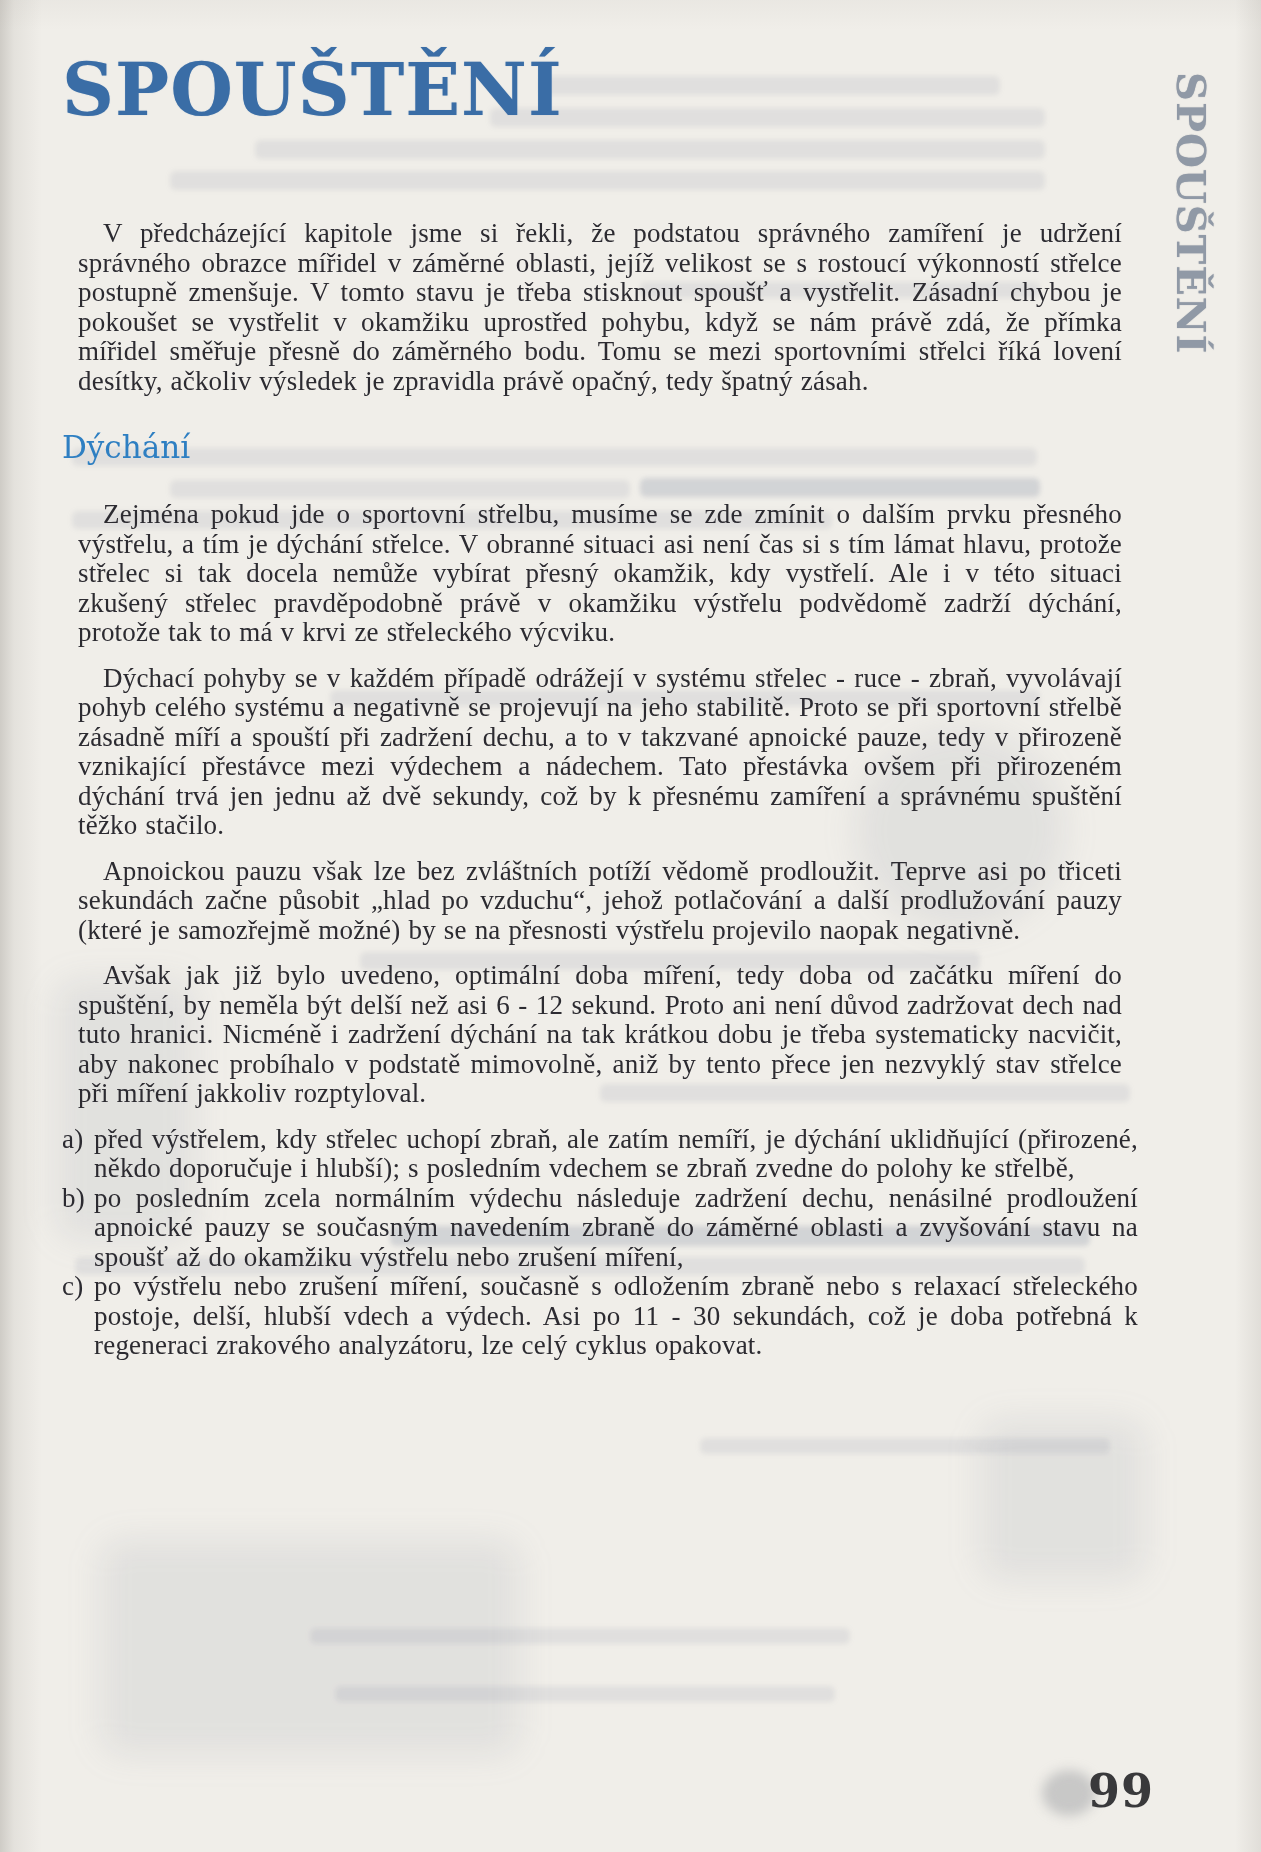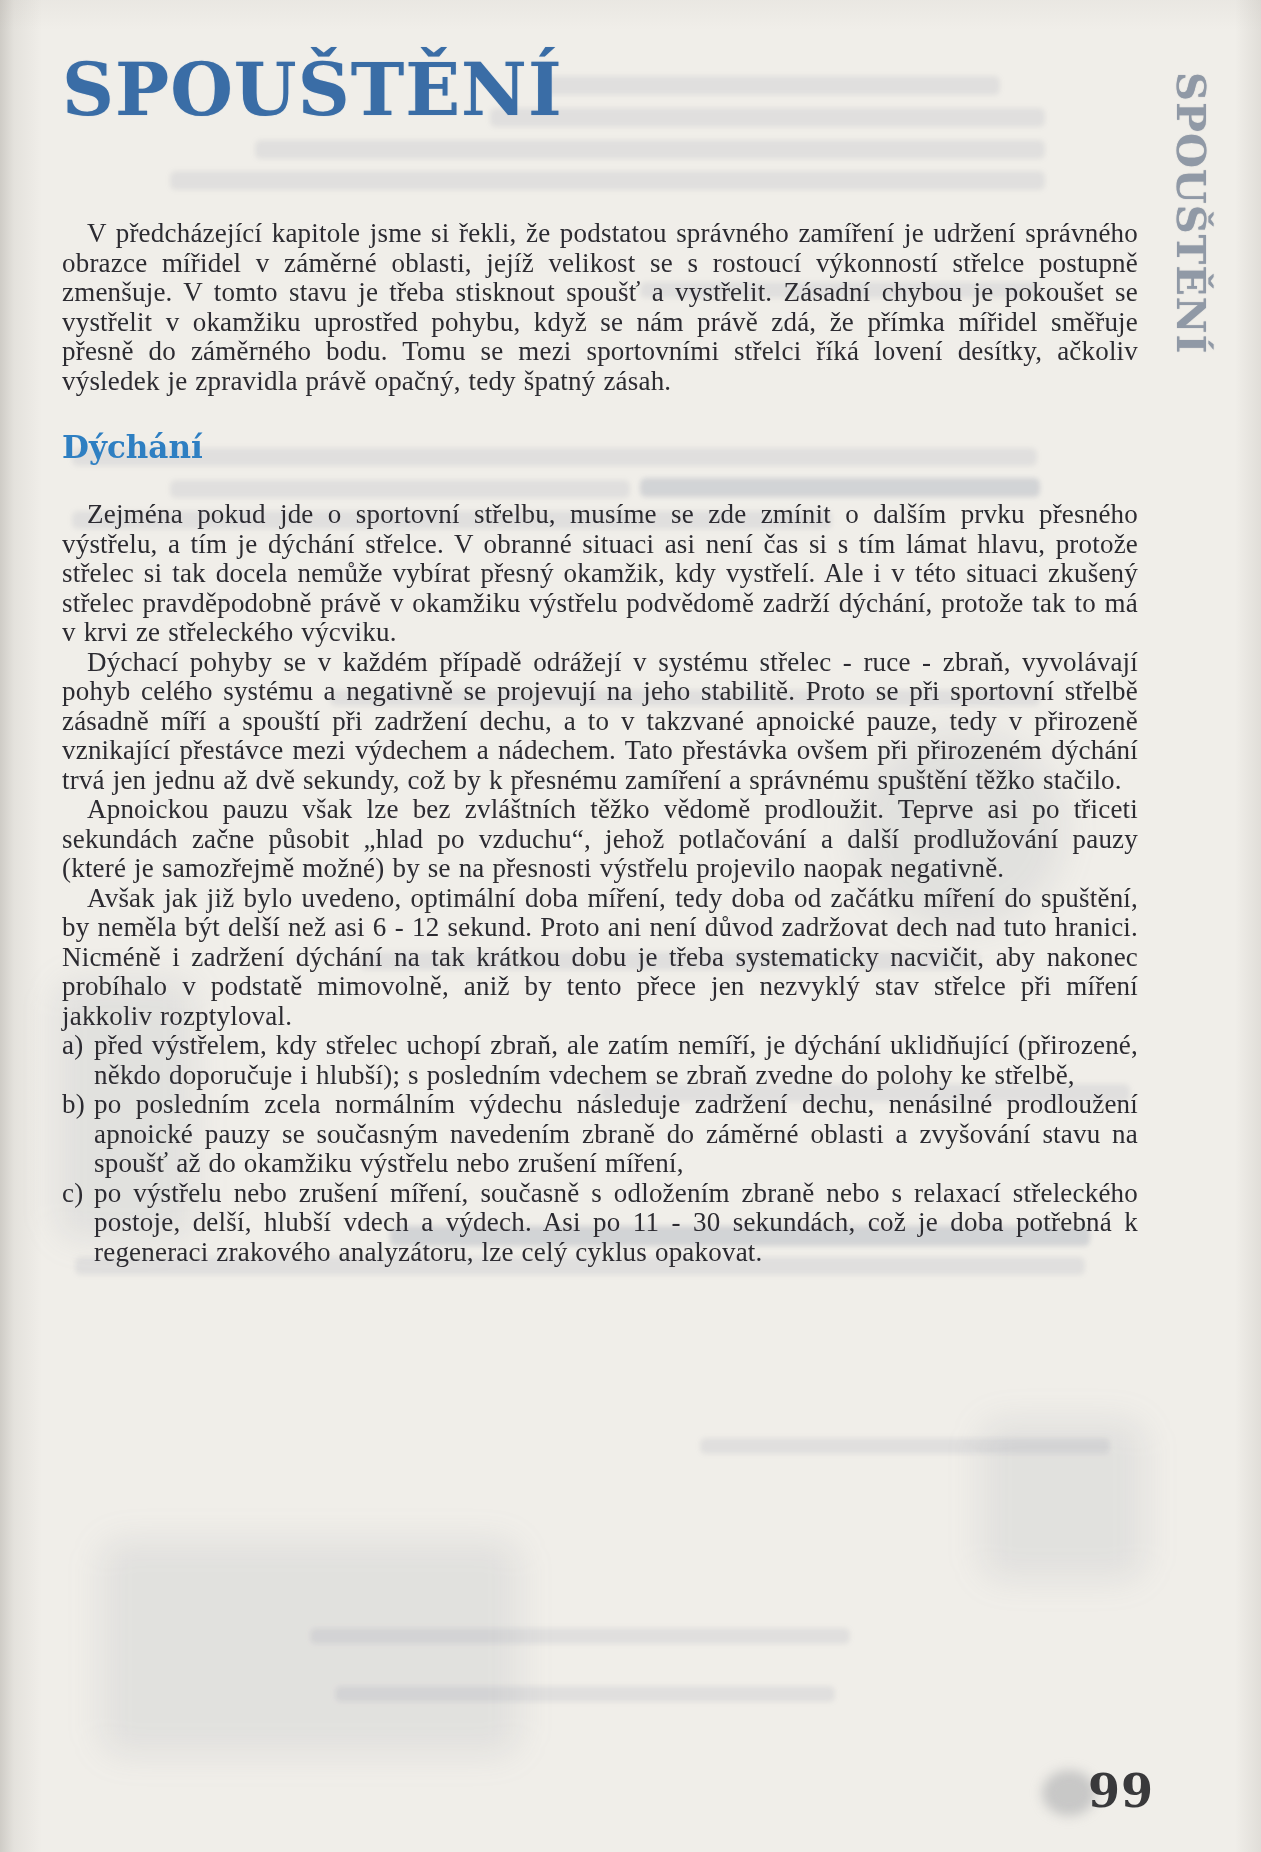--- a/index.html
+++ b/index.html
@@ -45,32 +45,32 @@
     margin:0 0 90px 0;
     font-family:"DejaVu Serif", serif;
     font-weight:bold;
     font-size:72px;
     line-height:1.1;
     letter-spacing:1px;
     color:#3a6da6;
     text-shadow:0 0 1px rgba(58,109,166,0.35);
   }
   .para{
-    margin:0;
+    margin:16px;
     font-size:27px;
     line-height:29.5px;
     letter-spacing:0.2px;
     word-spacing:1px;
     text-align:justify;
     text-indent:25px;
   }
   .subheading{
     margin:34px 0 36px 0;
     font-family:"DejaVu Serif", serif;
-    font-weight:bold;
+    font-weight:normal;
     font-size:31px;
     line-height:1.1;
     color:#2e7fc2;
   }
   .li{
     position:relative;
     margin:0;
     padding-left:32px;
     font-size:27px;
     line-height:29.5px;
@@ -149,21 +149,21 @@
   <main class="column">
 
     <h1 class="title">SPOUŠTĚNÍ</h1>
 
     <p class="para">V předcházející kapitole jsme si řekli, že podstatou správného zamíření je udržení správného obrazce mířidel v záměrné oblasti, jejíž velikost se s rostoucí výkonností střelce postupně zmenšuje. V tomto stavu je třeba stisknout spoušť a vystřelit. Zásadní chybou je pokoušet se vystřelit v okamžiku uprostřed pohybu, když se nám právě zdá, že přímka mířidel směřuje přesně do záměrného bodu. Tomu se mezi sportovními střelci říká lovení desítky, ačkoliv výsledek je zpravidla právě opačný, tedy špatný zásah.</p>
 
     <h2 class="subheading">Dýchání</h2>
 
     <p class="para">Zejména pokud jde o sportovní střelbu, musíme se zde zmínit o dalším prvku přesného výstřelu, a tím je dýchání střelce. V obranné situaci asi není čas si s tím lámat hlavu, protože střelec si tak docela nemůže vybírat přesný okamžik, kdy vystřelí. Ale i v této situaci zkušený střelec pravděpodobně právě v okamžiku výstřelu podvědomě zadrží dýchání, protože tak to má v krvi ze střeleckého výcviku.</p>
     <p class="para">Dýchací pohyby se v každém případě odrážejí v systému střelec - ruce - zbraň, vyvolávají pohyb celého systému a negativně se projevují na jeho stabilitě. Proto se při sportovní střelbě zásadně míří a spouští při zadržení dechu, a to v takzvané apnoické pauze, tedy v přirozeně vznikající přestávce mezi výdechem a nádechem. Tato přestávka ovšem při přirozeném dýchání trvá jen jednu až dvě sekundy, což by k přesnému zamíření a správnému spuštění těžko stačilo.</p>
-    <p class="para">Apnoickou pauzu však lze bez zvláštních těžko vědomě prodloužit. Teprve asi po třiceti sekundách začne působit „hlad po vzduchu“, jehož potlačování a další prodlužování pauzy (které je samozřejmě možné) by se na přesnosti výstřelu projevilo naopak negativně.</p>
+    <p class="para">Apnoickou pauzu však lze bez zvláštních potíží vědomě prodloužit. Teprve asi po třiceti sekundách začne působit „hlad po vzduchu“, jehož potlačování a další prodlužování pauzy (které je samozřejmě možné) by se na přesnosti výstřelu projevilo naopak negativně.</p>
     <p class="para">Avšak jak již bylo uvedeno, optimální doba míření, tedy doba od začátku míření do spuštění, by neměla být delší než asi 6 - 12 sekund. Proto ani není důvod zadržovat dech nad tuto hranici. Nicméně i zadržení dýchání na tak krátkou dobu je třeba systematicky nacvičit, aby nakonec probíhalo v podstatě mimovolně, aniž by tento přece jen nezvyklý stav střelce při míření jakkoliv rozptyloval.</p>
 
     <div class="li">
       <span class="marker">a)</span>
       <span>před výstřelem, kdy střelec uchopí zbraň, ale zatím nemíří, je dýchání uklidňující (přirozené, někdo doporučuje i hlubší); s posledním vdechem se zbraň zvedne do polohy ke střelbě,</span>
     </div>
     <div class="li">
       <span class="marker">b)</span>
       <span>po posledním zcela normálním výdechu následuje zadržení dechu, nenásilné prodloužení apnoické pauzy se současným navedením zbraně do záměrné oblasti a zvyšování stavu na spoušť až do okamžiku výstřelu nebo zrušení míření,</span>
     </div>

